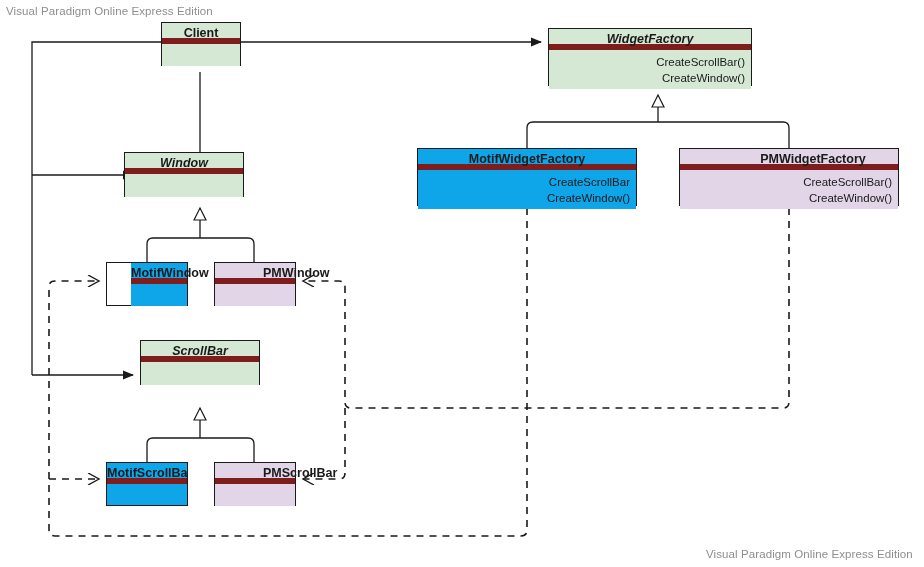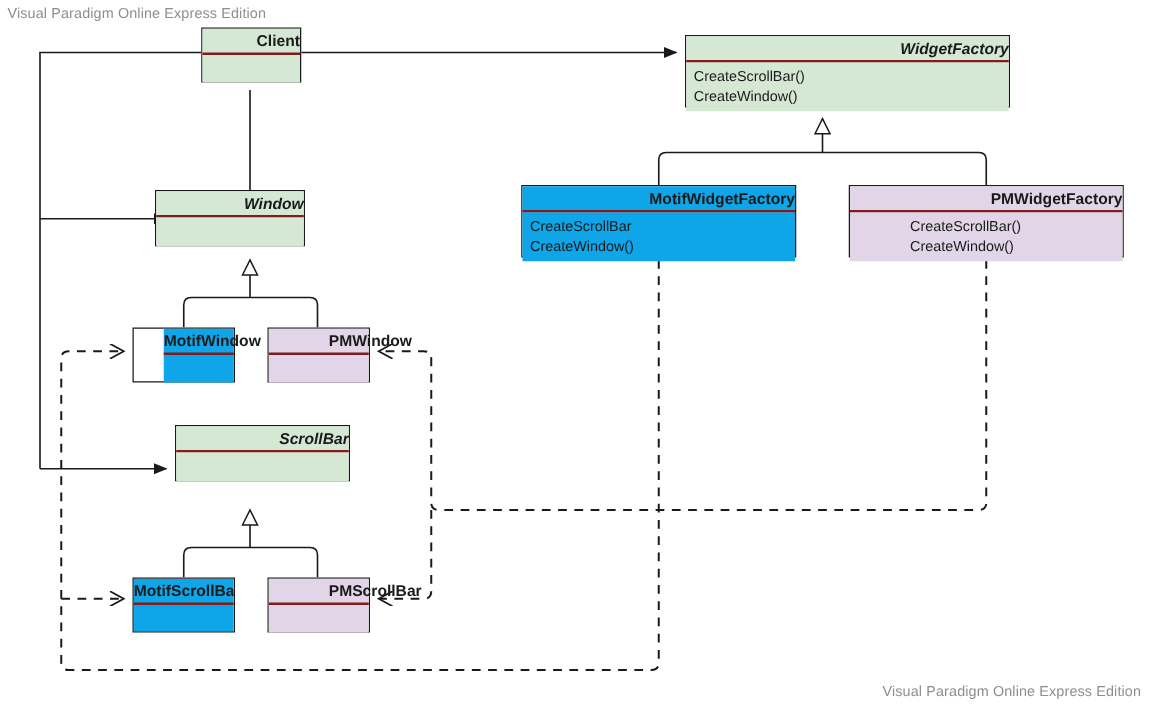--- a/index.html
+++ b/index.html
@@ -31,40 +31,41 @@
     box-sizing: border-box;
     border: 1px solid #1a1a1a;
     background: #ffffff;
     z-index: 5;
   }
   .uml-title {
     box-sizing: border-box;
     width: 100%;
     height: 21px;
     line-height: 20px;
-    text-align: right;
+    text-align: center;
     font-size: 12.5px;
     font-weight: bold;
     color: #1a1a1a;
-    border-bottom: 2px solid #7f1d1d;
+    border-bottom: 6px solid #7f1d1d;
     overflow: visible;
     white-space: nowrap;
   }
   .uml-title.abstract {
     font-style: italic;
     font-weight: bold;
   }
   .uml-body {
     box-sizing: border-box;
     width: 100%;
     padding: 4px 6px 3px 6px;
     font-size: 11.5px;
     color: #1a1a1a;
     line-height: 16px;
     white-space: nowrap;
+    text-align: right;
   }
   .uml-body.empty { padding: 0; }
   .fill-green .uml-title, .fill-green .uml-body { background: #d5e8d4; }
   .fill-yellow2 .uml-title, .fill-yellow2 .uml-body { background: #0ea5e9; }
   .fill-purple .uml-title, .fill-purple .uml-body { background: #e1d5e7; padding-left: 48px; }
 
   
   #edges {
     position: absolute;
     left: 0; top: 0;
@@ -122,21 +123,21 @@
       <path d="M789,208 L789,402 Q789,408 783,408 L351,408 Q345,408 345,402 L345,287 Q345,281 339,281 L304,281" marker-end="url(#openArrow)"></path>
       <path d="M345,408 L345,473 Q345,479 339,479 L304,479" marker-end="url(#openArrow)"></path>
     </g>
   </svg>
 
   <div class="uml-class fill-green" style="left:161px; top:22px; width:80px; height:44px;">
     <div class="uml-title">Client</div>
     <div class="uml-body empty" style="height:22px;"></div>
   </div>
 
-  <div class="uml-class fill-green" style="left:548px; top:28px; width:260px; height:58px;">
+  <div class="uml-class fill-green" style="left:548px; top:28px; width:204px; height:58px;">
     <div class="uml-title abstract">WidgetFactory</div>
     <div class="uml-body">
       <div>CreateScrollBar()</div>
       <div>CreateWindow()</div>
     </div>
   </div>
 
   <div class="uml-class fill-yellow2" style="left:417px; top:148px; width:220px; height:58px;">
     <div class="uml-title">MotifWidgetFactory</div>
     <div class="uml-body">
@@ -161,21 +162,21 @@
   <div class="uml-class fill-yellow2" style="left:106px; top:262px; width:82px; height:44px;padding-left:24px;">
     <div class="uml-title">MotifWindow</div>
     <div class="uml-body empty" style="height:22px;"></div>
   </div>
 
   <div class="uml-class fill-purple" style="left:214px; top:262px; width:82px; height:44px;">
     <div class="uml-title">PMWindow</div>
     <div class="uml-body empty" style="height:22px;"></div>
   </div>
 
-  <div class="uml-class fill-green" style="left:140px; top:340px; width:140px; height:45px;">
+  <div class="uml-class fill-green" style="left:140px; top:340px; width:120px; height:45px;">
     <div class="uml-title abstract">ScrollBar</div>
     <div class="uml-body empty" style="height:23px;"></div>
   </div>
 
   <div class="uml-class fill-yellow2" style="left:106px; top:462px; width:82px; height:44px; overflow:hidden;">
     <div class="uml-title">MotifScrollBar</div>
     <div class="uml-body empty" style="height:22px;"></div>
   </div>
 
   <div class="uml-class fill-purple" style="left:214px; top:462px; width:82px; height:44px;">

